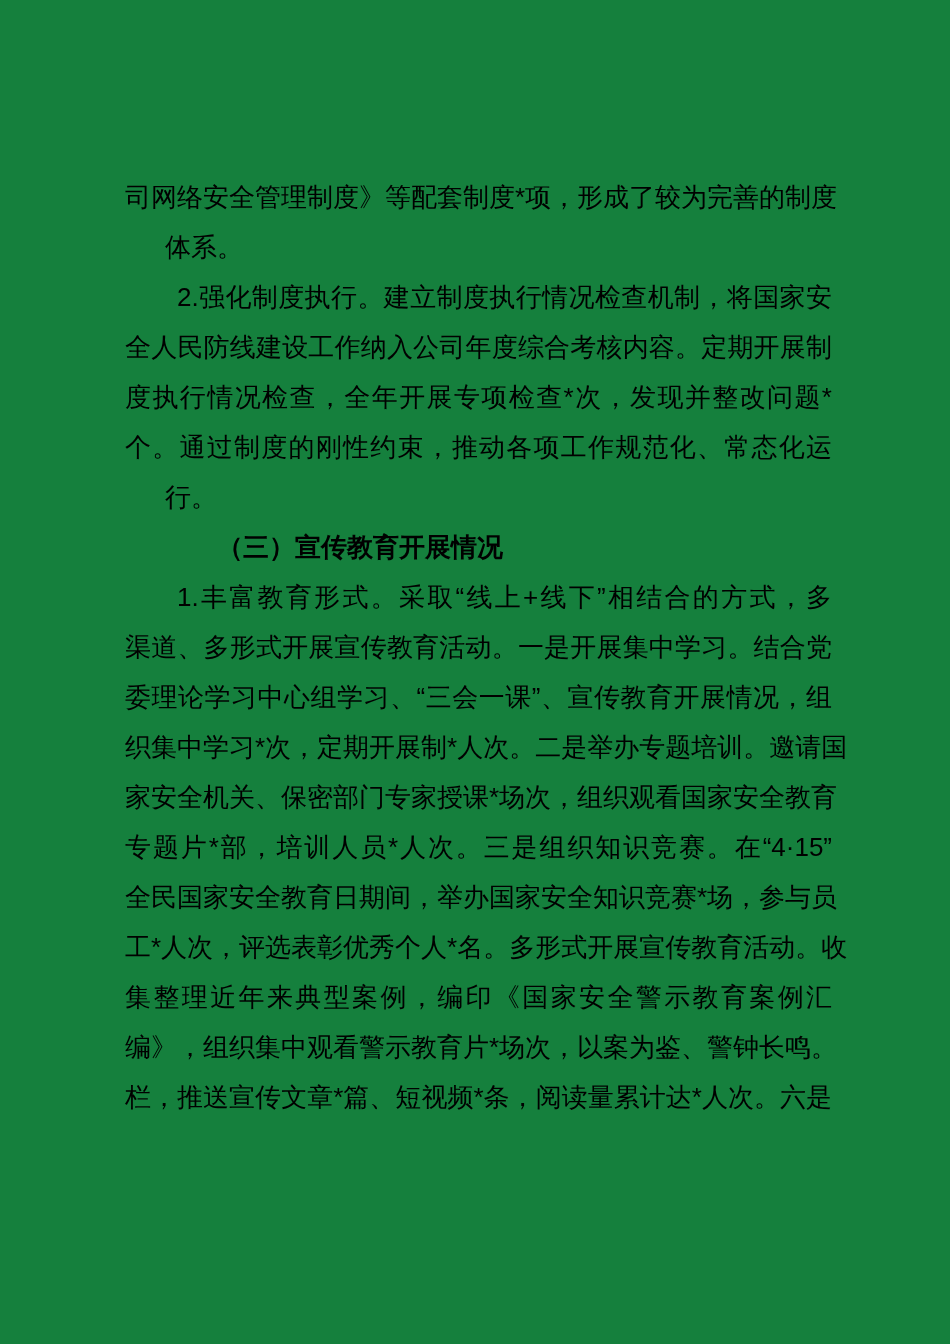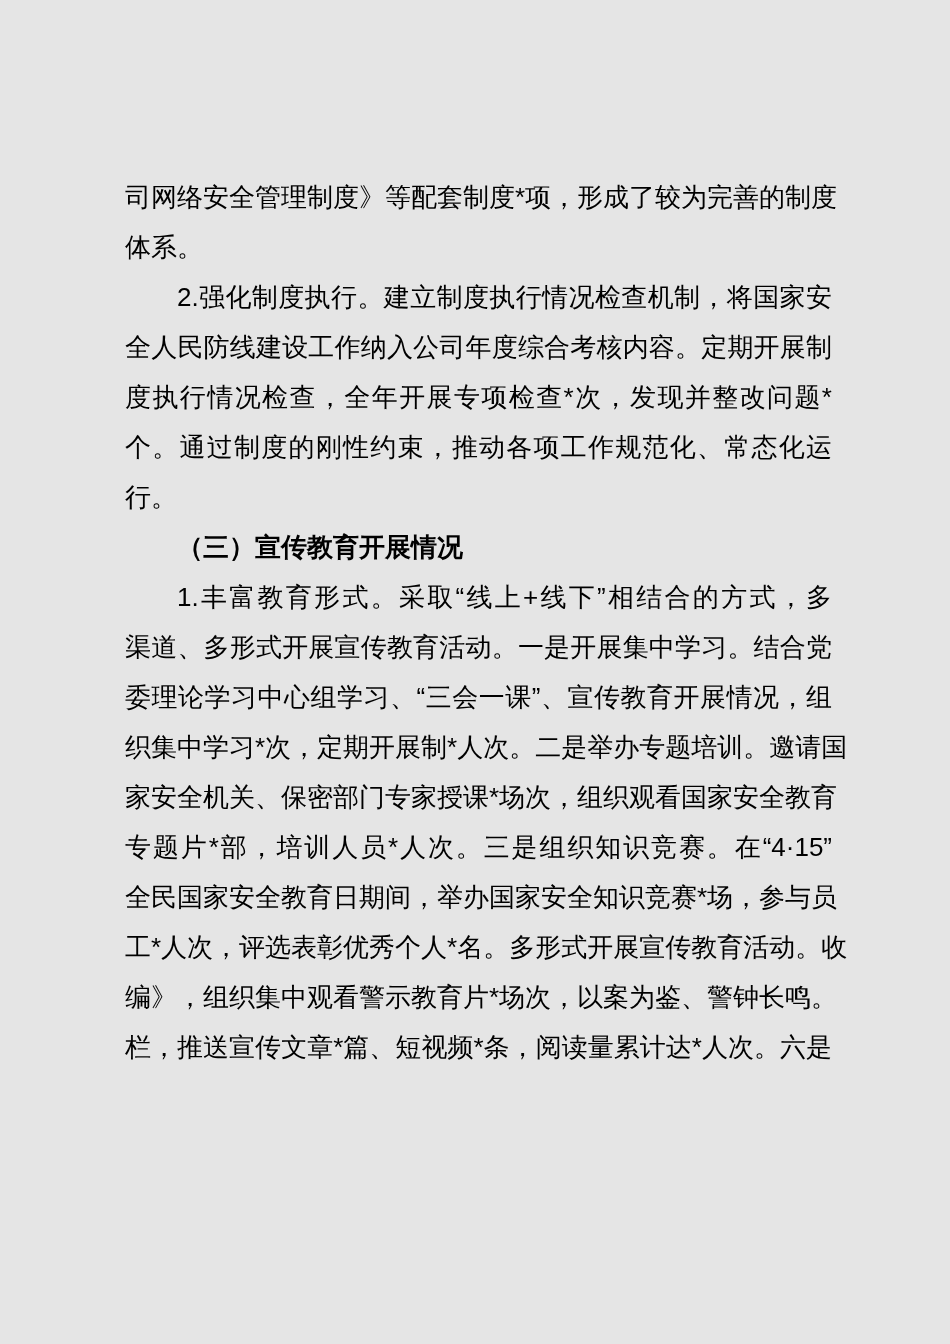--- a/index.html
+++ b/index.html
@@ -10,21 +10,21 @@
   body {
     width: 950px;
     height: 1344px;
     overflow: hidden;
     font-family: "Liberation Sans", "DejaVu Sans", sans-serif;
   }
   .page {
     position: relative;
     width: 950px;
     height: 1344px;
-    background: #e5e5e5;
+    background: #15803d;
   }
   .content {
     position: absolute;
     left: 125px;
     top: 172px;
     width: 707px;
     color: #000000;
   }
   .block {
     margin: 0;
@@ -37,20 +37,21 @@
     text-align: justify;
     
     text-align-last: justify;
     color: #000000;
   }
   .line.indent {
     text-indent: 2em;
   }
   .line.last {
     text-align-last: left;
+    margin-left: 40px;
   }
   .block.heading .line {
     font-weight: bold;
     text-align-last: left;
   }
 </style>
 </head>
 <body>
 
 <div class="page">
@@ -71,17 +72,18 @@
       </div>
       <div class="block body">
         <div class="line indent">1.丰富教育形式。采取“线上+线下”相结合的方式，多</div>
         <div class="line">渠道、多形式开展宣传教育活动。一是开展集中学习。结合党</div>
         <div class="line">委理论学习中心组学习、“三会一课”、宣传教育开展情况，组</div>
         <div class="line">织集中学习*次，定期开展制*人次。二是举办专题培训。邀请国</div>
         <div class="line">家安全机关、保密部门专家授课*场次，组织观看国家安全教育</div>
         <div class="line">专题片*部，培训人员*人次。三是组织知识竞赛。在“4·15”</div>
         <div class="line">全民国家安全教育日期间，举办国家安全知识竞赛*场，参与员</div>
         <div class="line">工*人次，评选表彰优秀个人*名。多形式开展宣传教育活动。收</div>
+        <div class="line">集整理近年来典型案例，编印《国家安全警示教育案例汇</div>
         <div class="line">编》，组织集中观看警示教育片*场次，以案为鉴、警钟长鸣。</div>
         <div class="line">栏，推送宣传文章*篇、短视频*条，阅读量累计达*人次。六是</div>
       </div>
     </div>
 </div>
 
 </body></html>

